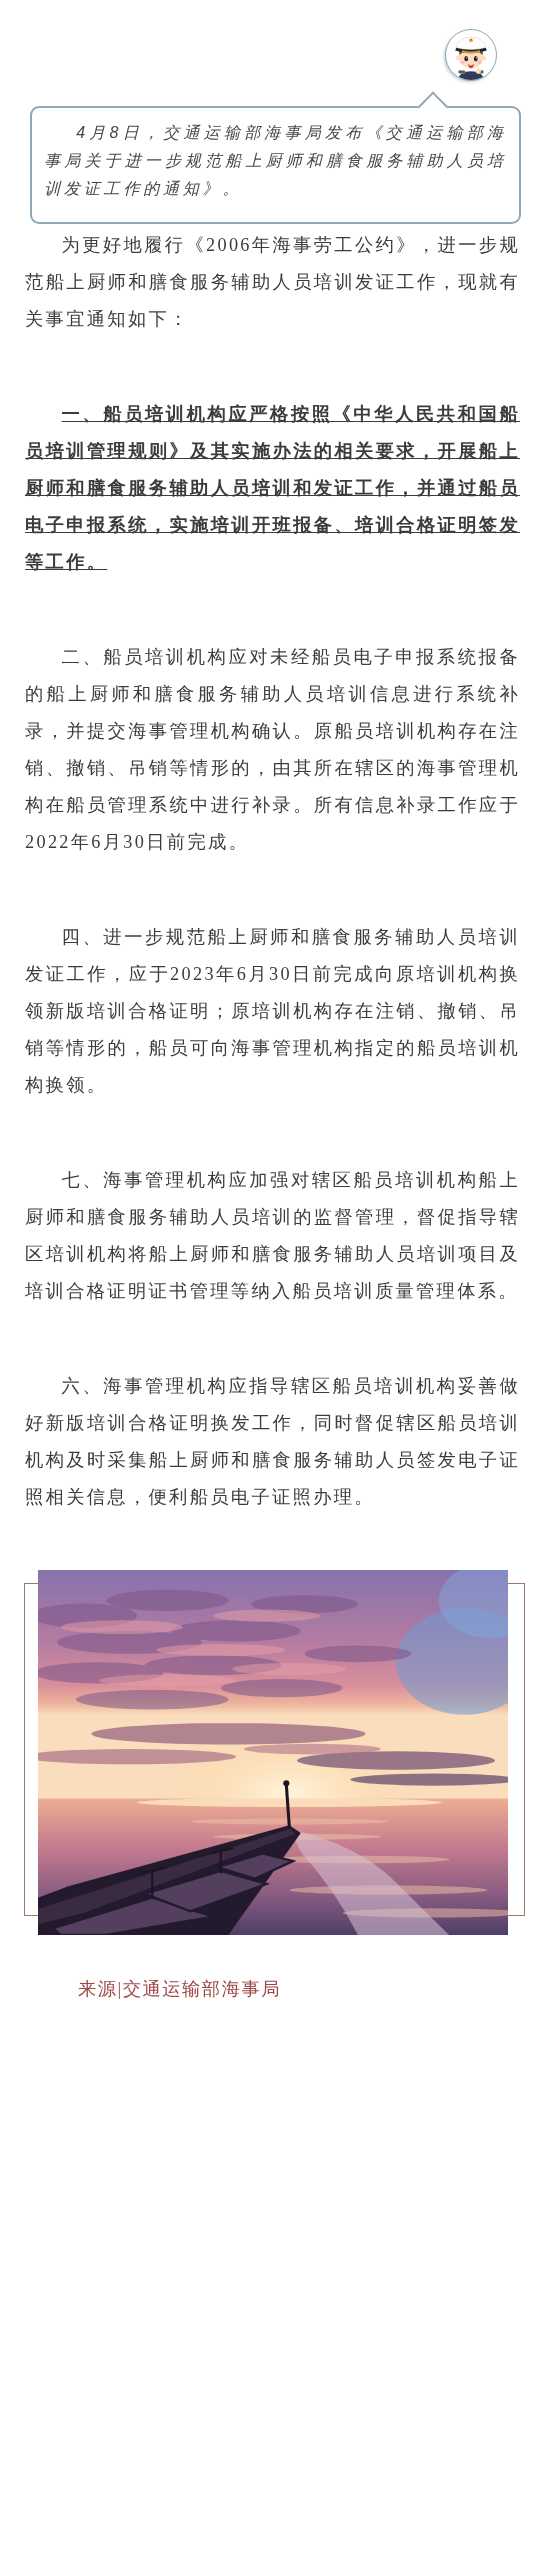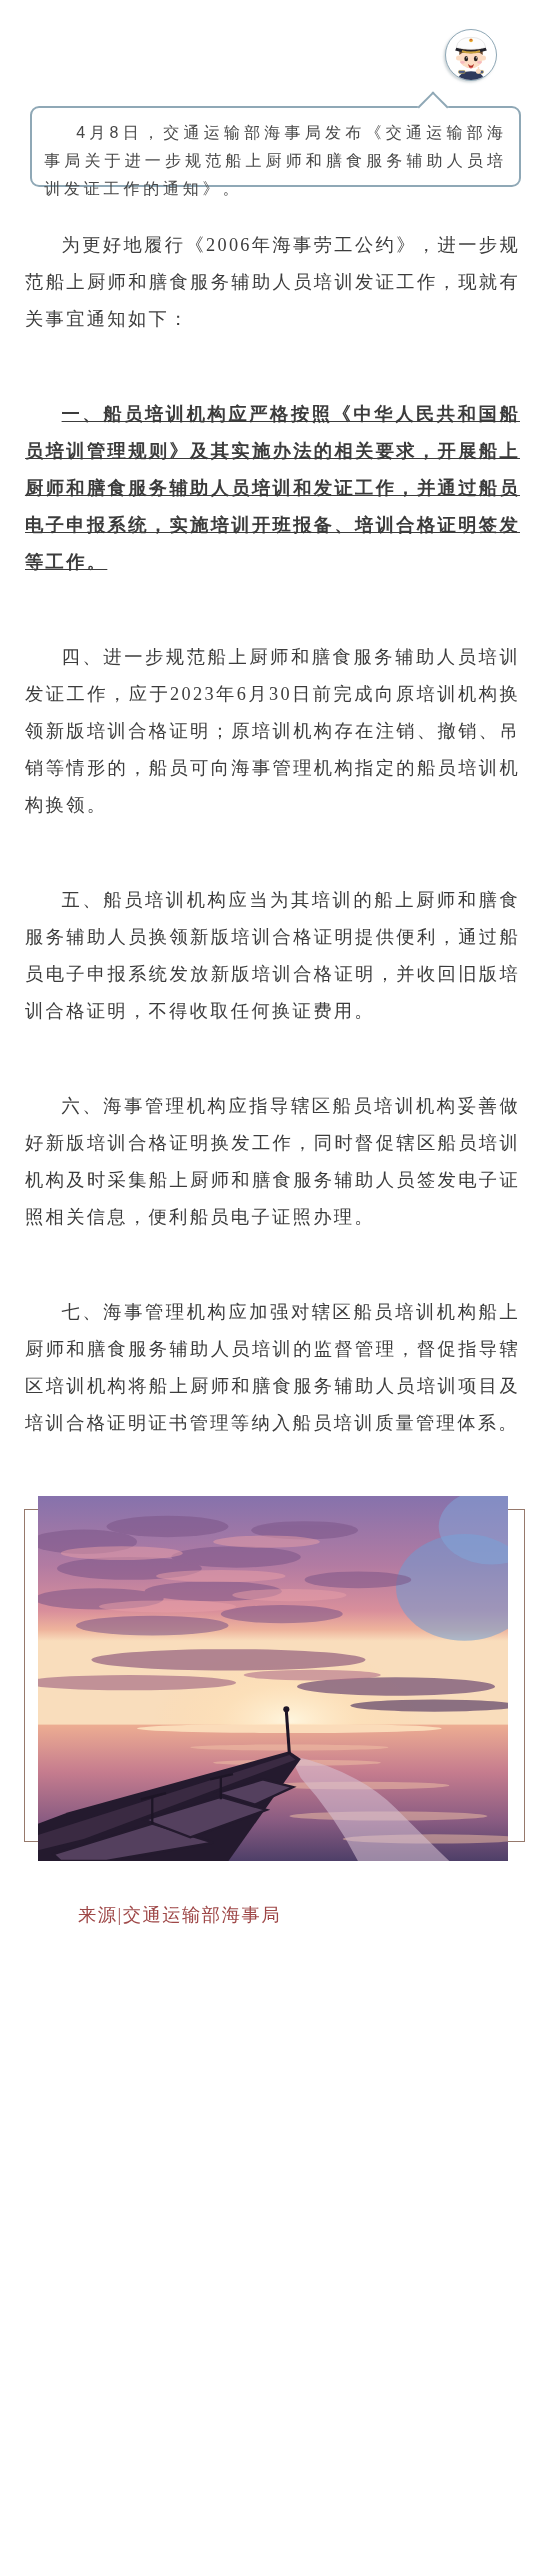--- a/index.html
+++ b/index.html
@@ -5,22 +5,22 @@
   html,body{margin:0;padding:0;background:#ffffff;}
   .page{position:relative;width:548px;height:2576px;margin:0 auto;background:#fff;overflow:hidden;
         font-family:"Liberation Serif","DejaVu Serif",serif;}
   
   .header{position:relative;height:106px;}
   .avatar{position:absolute;left:445px;top:29px;width:52px;height:52px;border-radius:50%;
           border:1.5px solid #8fa8b6;background:#fff;box-sizing:border-box;overflow:hidden;
           box-shadow:-1.5px 1.5px 2.3px rgba(120,140,150,.35);}
   .avatar svg{display:block;width:100%;height:100%;}
   
-  .bubble{position:absolute;left:30px;top:106px;width:491px;height:81px;box-sizing:border-box;
-          border:2.3px solid #8fa8b6;border-radius:9.1px;background:#fff;}
+  .bubble{position:absolute;left:30px;top:106px;width:491px;height:118px;box-sizing:border-box;
+          border:2.3px solid #8fa8b6;border-radius:9.1px;background:#fff;font-style:italic;}
   .bubble-notch{position:absolute;left:422px;top:96px;width:20px;height:20px;background:#fff;
           border-left:2.3px solid #8fa8b6;border-top:2.3px solid #8fa8b6;transform:rotate(45deg);z-index:2;}
   .bubble-text{margin:10.7px 12.2px 0 12.2px;font-family:"Liberation Sans","DejaVu Sans",sans-serif;
           font-size:16px;line-height:28px;letter-spacing:3.8px;color:#474747;text-indent:2em;
           text-align:justify;text-justify:inter-character;}
   
   .article{margin:121px 28px 0 25px;color:#3c3c3c;}
   .article p{margin:0 0 58px 0;font-size:18.3px;line-height:37px;letter-spacing:2.3px;
           text-indent:2em;text-align:justify;text-justify:inter-character;}
   .article p.bold{font-weight:bold;text-decoration:underline;}
@@ -81,24 +81,24 @@
   </div>
 
   <div class="bubble-notch"></div>
   <div class="bubble">
     <div class="bubble-text">4月8日，交通运输部海事局发布《交通运输部海事局关于进一步规范船上厨师和膳食服务辅助人员培训发证工作的通知》。</div>
   </div>
 
   <div class="article">
       <p>为更好地履行《2006年海事劳工公约》，进一步规范船上厨师和膳食服务辅助人员培训发证工作，现就有关事宜通知如下：</p>
       <p class="bold">一、船员培训机构应严格按照《中华人民共和国船员培训管理规则》及其实施办法的相关要求，开展船上厨师和膳食服务辅助人员培训和发证工作，并通过船员电子申报系统，实施培训开班报备、培训合格证明签发等工作。</p>
+      <p>二、船员培训机构应对未经船员电子申报系统报备的船上厨师和膳食服务辅助人员培训信息进行系统补录，并提交海事管理机构确认。原船员培训机构存在注销、撤销、吊销等情形的，由其所在辖区的海事管理机构在船员管理系统中进行补录。所有信息补录工作应于2022年6月30日前完成。</p>
       <p>四、进一步规范船上厨师和膳食服务辅助人员培训发证工作，应于2023年6月30日前完成向原培训机构换领新版培训合格证明；原培训机构存在注销、撤销、吊销等情形的，船员可向海事管理机构指定的船员培训机构换领。</p>
-      <p>五、船员培训机构应当为其培训的船上厨师和膳食服务辅助人员换领新版培训合格证明提供便利，通过船员电子申报系统发放新版培训合格证明，并收回旧版培训合格证明，不得收取任何换证费用。</p>
+      <p>七、海事管理机构应加强对辖区船员培训机构船上厨师和膳食服务辅助人员培训的监督管理，督促指导辖区培训机构将船上厨师和膳食服务辅助人员培训项目及培训合格证明证书管理等纳入船员培训质量管理体系。</p>
       <p>六、海事管理机构应指导辖区船员培训机构妥善做好新版培训合格证明换发工作，同时督促辖区船员培训机构及时采集船上厨师和膳食服务辅助人员签发电子证照相关信息，便利船员电子证照办理。</p>
-      <p>七、海事管理机构应加强对辖区船员培训机构船上厨师和膳食服务辅助人员培训的监督管理，督促指导辖区培训机构将船上厨师和膳食服务辅助人员培训项目及培训合格证明证书管理等纳入船员培训质量管理体系。</p>
     </div>
 
   <div class="photo-wrap">
     <div class="photo-frame"></div>
     <div class="photo">
       <svg viewBox="0 0 617 479" preserveAspectRatio="none">
         <defs>
           <linearGradient id="sky" x1="0" y1="0" x2="0" y2="1">
             <stop offset="0" stop-color="#8672ac"></stop>
             <stop offset="0.3" stop-color="#b27ba2"></stop>

